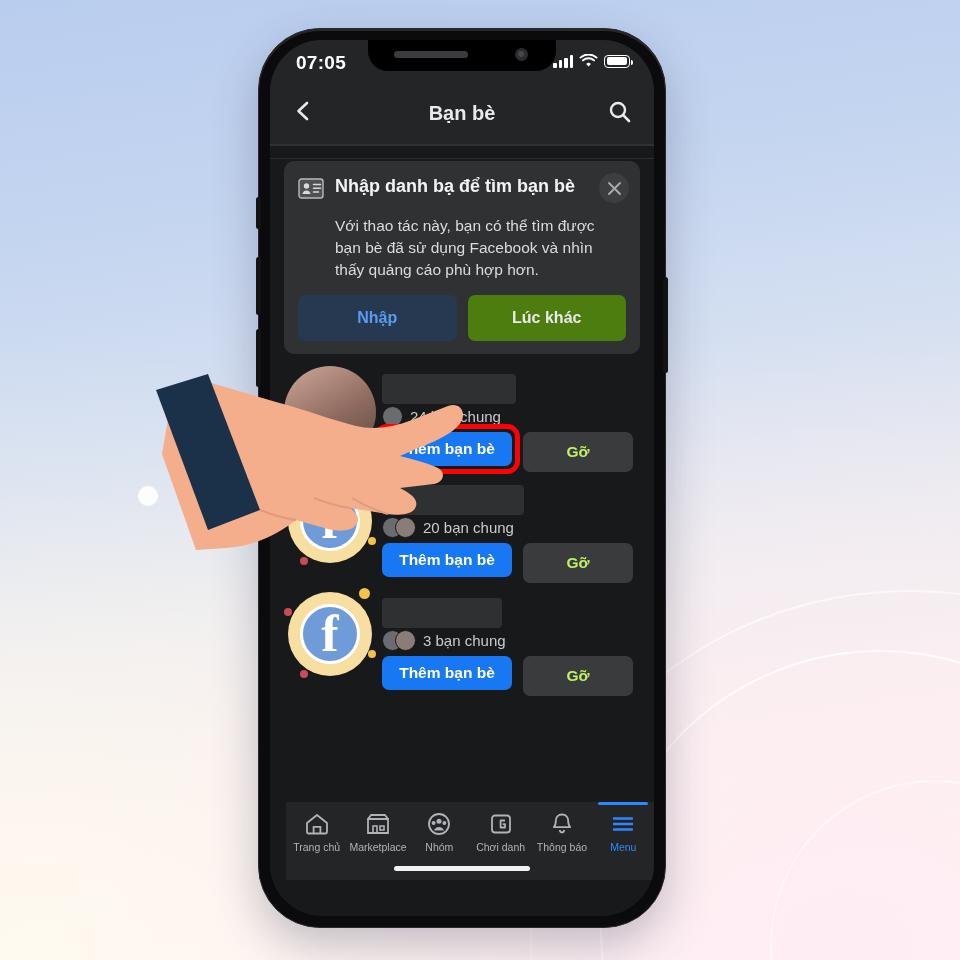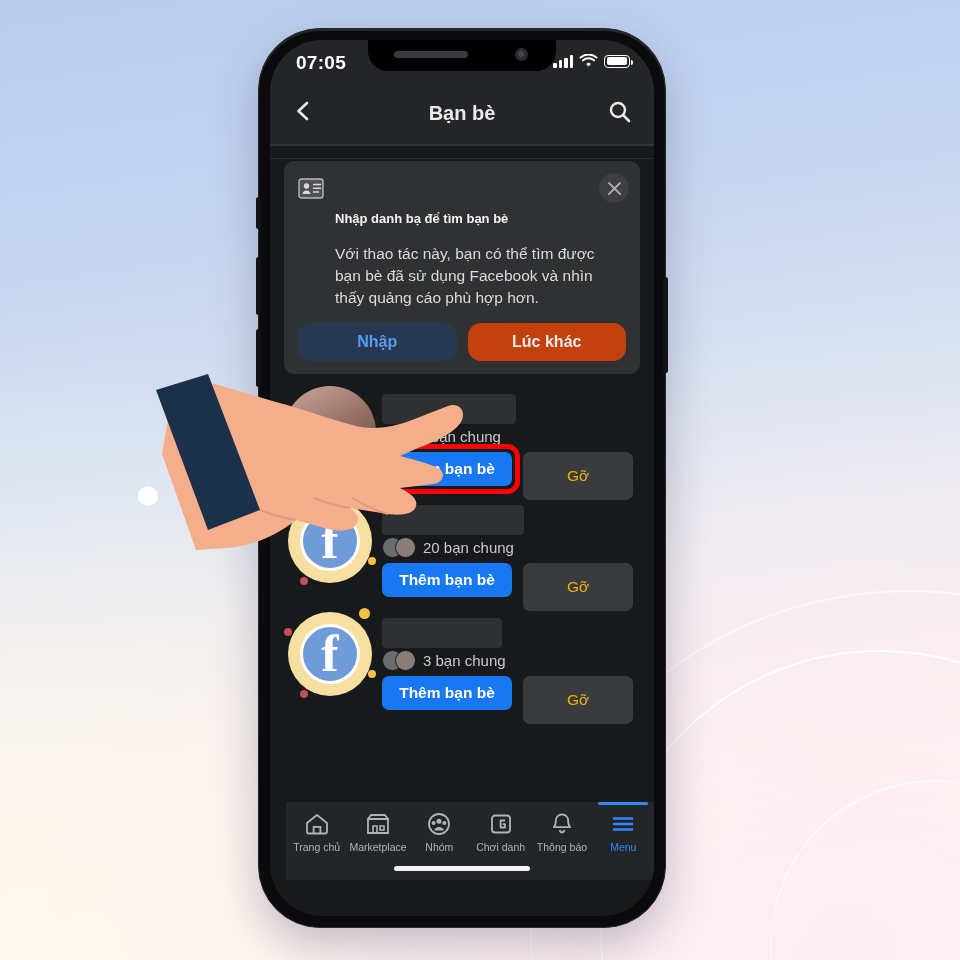--- a/index.html
+++ b/index.html
@@ -69,44 +69,44 @@
   .sec-divider { height:1px; background:#2c2d2e; margin:12px 0 0; }
   .sec-title { color:#f1f2f3; font-size:20.5px; font-weight:700; padding:16px 20px 12px; }
 
   
   .import-card {
     margin:2px 14px 0; background:#303132; border-radius:10px;
     padding:14px 14px 13px; position:relative;
   }
   .ic-head { display:flex; gap:11px; align-items:flex-start; }
   .card-icon { width:26px; height:21px; flex:none; margin-top:3px; }
-  .ic-title { color:#f2f3f4; font-size:13px; font-weight:700; line-height:1.25; padding-right:32px;margin-top:36px; }
+  .ic-title { color:#f2f3f4; font-size:18px; font-weight:700; line-height:1.25; padding-right:32px; }
   .ic-body { color:#dadbdc; font-size:15.5px; line-height:1.42; margin:16px 0 0 37px; padding-right:8px; }
   .ic-close {
     position:absolute; right:11px; top:12px; width:30px; height:30px; border-radius:50%;
     background:#3d3e40; display:flex; align-items:center; justify-content:center;
   }
   .ic-actions { display:flex; gap:11px; margin-top:14px; }
-  .btn-pill { flex:1; height:38px; border-radius:13px; display:flex; align-items:center; justify-content:center; font-size:16px; font-weight:600; }
+  .btn-pill { flex:1; height:46px; border-radius:7px; display:flex; align-items:center; justify-content:center; font-size:16px; font-weight:600; }
   .btn-import { background:#263951; color:#5a9bf0; }
-  .btn-later  { background:#c2410c; color:#e9eaeb; }
+  .btn-later  { background:#4d7c0f; color:#e9eaeb; }
 
   
   .sug-row { position:relative; height:97px; }
   .name-redact { position:absolute; left:112px; top:12px; height:30px; background:#2f3032; border-radius:4px; }
   .mutual { position:absolute; left:112px; top:44px; display:flex; align-items:center; gap:7px; }
   .mini-av { display:flex; }
   .mini-av i { display:block; width:21px; height:21px; border-radius:50%; border:1.6px solid #18191a; background:#6b6c70; }
   .mini-av i:nth-child(2) { margin-left:-8px; background:#8a7d78; }
   .mutual-text { color:#c9cacc; font-size:15px; }
   .row-actions { position:absolute; left:112px; top:70px; right:14px; display:flex; gap:11px; }
   .btn-add { width:130px; height:34px; border-radius:7px; background:#1877f2; color:#fff;
              display:flex; align-items:center; justify-content:center; font-size:15.5px; font-weight:700; }
-  .btn-remove { width:110px; height:48px; border-radius:7px; background:#3a3b3d; color:#eab308;
-                display:flex; align-items:center; justify-content:center; font-size:15.5px; font-weight:400; }
+  .btn-remove { width:110px; height:40px; border-radius:7px; background:#3a3b3d; color:#bef264;
+                display:flex; align-items:center; justify-content:center; font-size:15.5px; font-weight:700; }
   .highlight-ring { position:absolute; left:-8px; top:-8px; width:146px; height:50px;
                     border:5px solid #fb0303; border-radius:13px; }
 
   
   .fb-sticker { position:absolute; left:14px; width:92px; height:92px; }
   .fb-ring { position:absolute; inset:4px; border-radius:50%; background:#f6dfa0; }
   .fb-core { position:absolute; inset:16px; border-radius:50%; background:#6f9bd8; border:3px solid #fff; }
   .fb-f { position:absolute; left:50%; top:50%; transform:translate(-50%,-50%); color:#fff; font-family:"Liberation Serif", serif; font-size:52px; font-weight:700; line-height:.8; }
   .dot { position:absolute; border-radius:50%; }
   .photo-av { position:absolute; left:14px; width:92px; height:92px; border-radius:50%;

